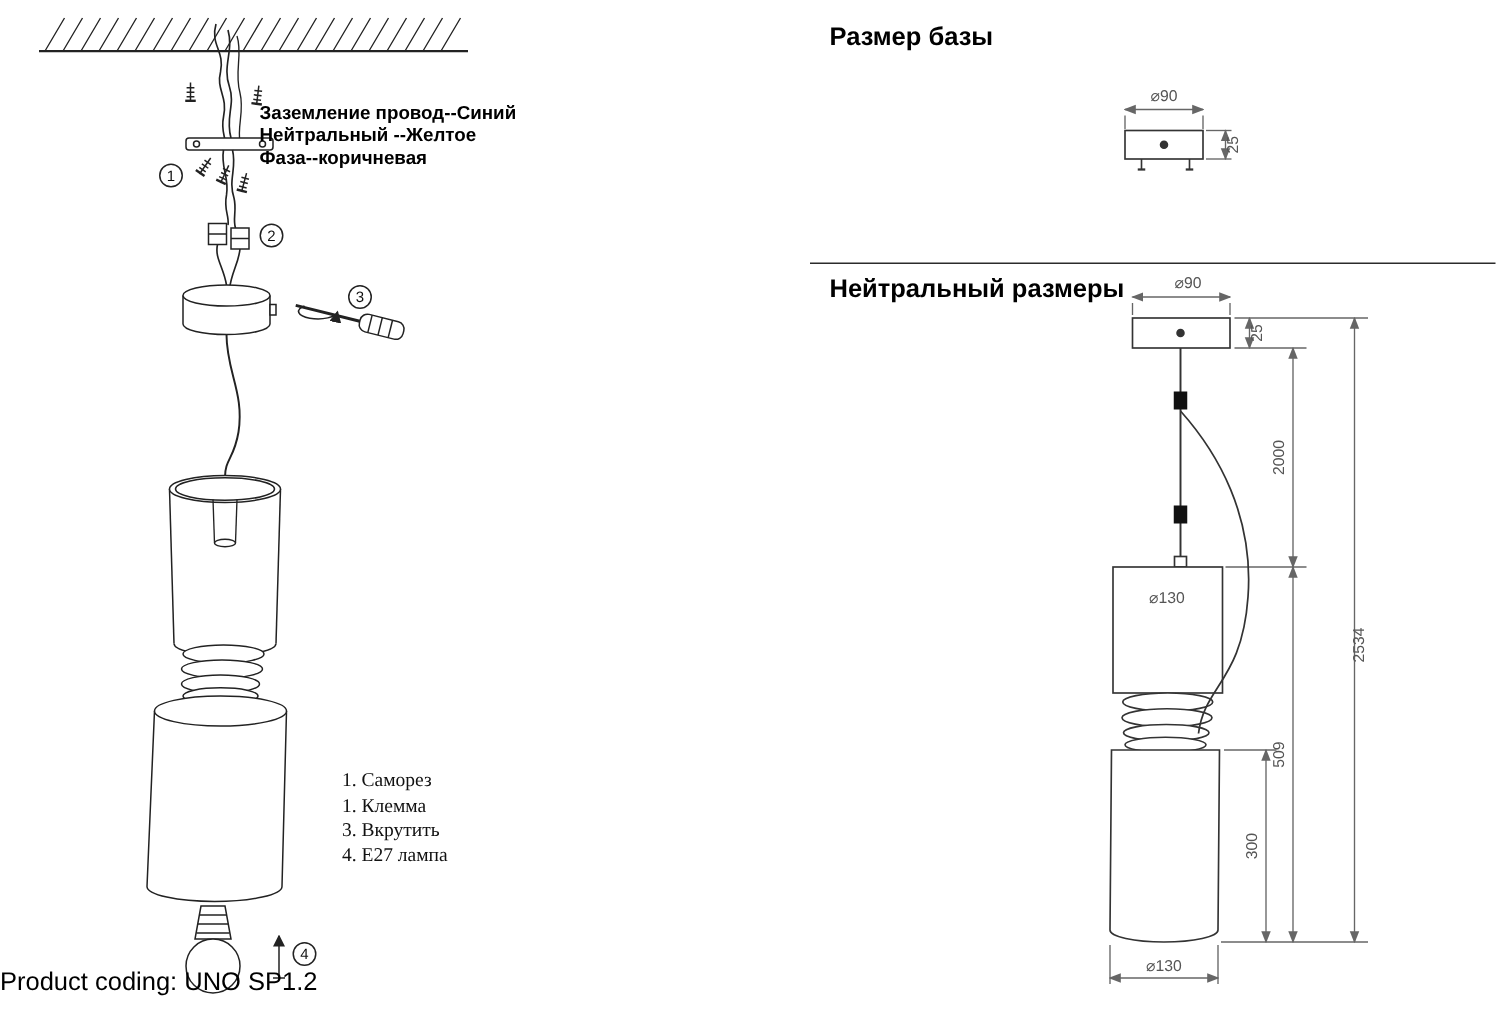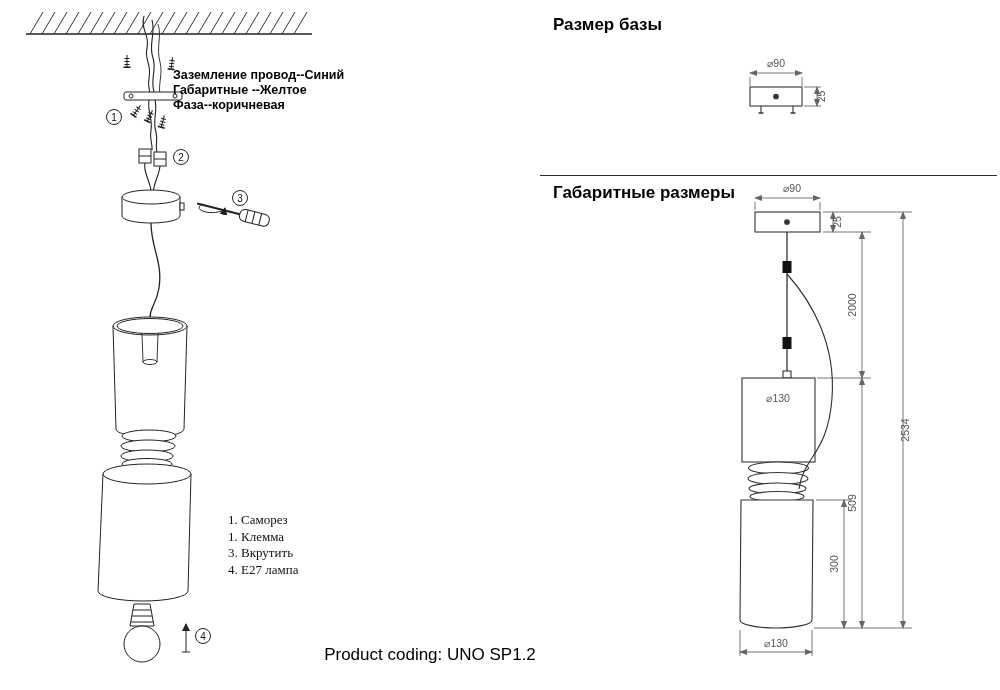--- a/index.html
+++ b/index.html
@@ -5,21 +5,21 @@
   html,body{margin:0;padding:0;background:#fff;}
   .page{position:relative;width:1000px;height:690px;background:#ffffff;overflow:hidden;
         font-family:"Liberation Sans",sans-serif;color:#111;}
   .abs{position:absolute;}
   .wire-labels{left:173px;top:68px;font-size:12.5px;font-weight:bold;line-height:15px;color:#000;}
   .legend{left:228px;top:512px;font-size:13px;line-height:16.5px;color:#111;font-family:Liberation Serif, serif;}
   .heading{font-weight:bold;font-size:17px;color:#000;text-align:center;}
   .heading-base{left:553px;top:15px;}
   .heading-overall{left:553px;top:183px;}
   .divider{left:540px;top:175px;width:457px;height:1px;background:#2b2b2b;}
-  .product-coding{left:0;top:645px;width:860px;text-align:center;font-size:17px;color:#000;}
+  .product-coding{left:0;top:645px;width:860px;text-align:left;font-size:17px;color:#000;}
   svg{position:absolute;left:0;top:0;}
   svg.right{left:660px;top:30px;}
   text{font-family:"Liberation Sans",sans-serif;}
   .dimtxt{font-size:10.5px;fill:#555;}
   .steptxt{font-size:10px;fill:#111;}
 </style>
 </head>
 <body>
 
 <div class="page">
@@ -150,34 +150,34 @@
       <text class="steptxt" x="240" y="201.5" text-anchor="middle">3</text>
     </g>
     <g>
       <circle cx="203" cy="636" r="7.5" fill="#fff" stroke="#222"></circle>
       <text class="steptxt" x="203" y="639.5" text-anchor="middle">4</text>
     </g>
   </svg>
 
   <div class="abs wire-labels">
     <div>Заземление провод--Синий</div>
-    <div>Габаритные --Желтое</div>
+    <div>Нейтральный --Желтое</div>
     <div>Фаза--коричневая</div>
   </div>
 
   <div class="abs legend">
     <div>1. Саморез</div>
     <div>1. Клемма</div>
     <div>3. Вкрутить</div>
     <div>4. E27 лампа</div>
   </div>
 
   <div class="abs heading heading-base">Размер базы</div>
   <div class="abs divider"></div>
-  <div class="abs heading heading-overall">Габаритные размеры</div>
+  <div class="abs heading heading-overall">Нейтральный размеры</div>
 
   <svg class="right" width="340" height="660" viewBox="0 0 340 660">
     <defs>
       <marker id="mB" markerWidth="9" markerHeight="9" refX="8" refY="4.5" orient="auto-start-reverse">
         <path d="M0,1 L9,4.5 L0,8 z" fill="#666"></path>
       </marker>
     </defs>
 
     <g>
       <g stroke="#666" stroke-width="0.9" fill="none">

